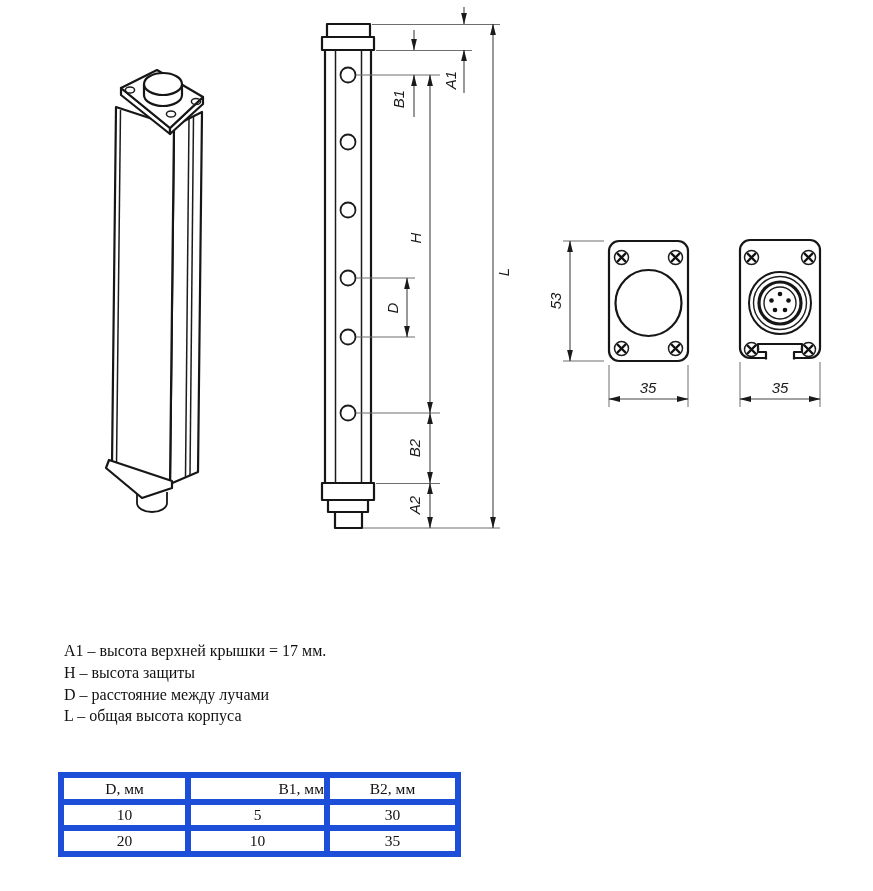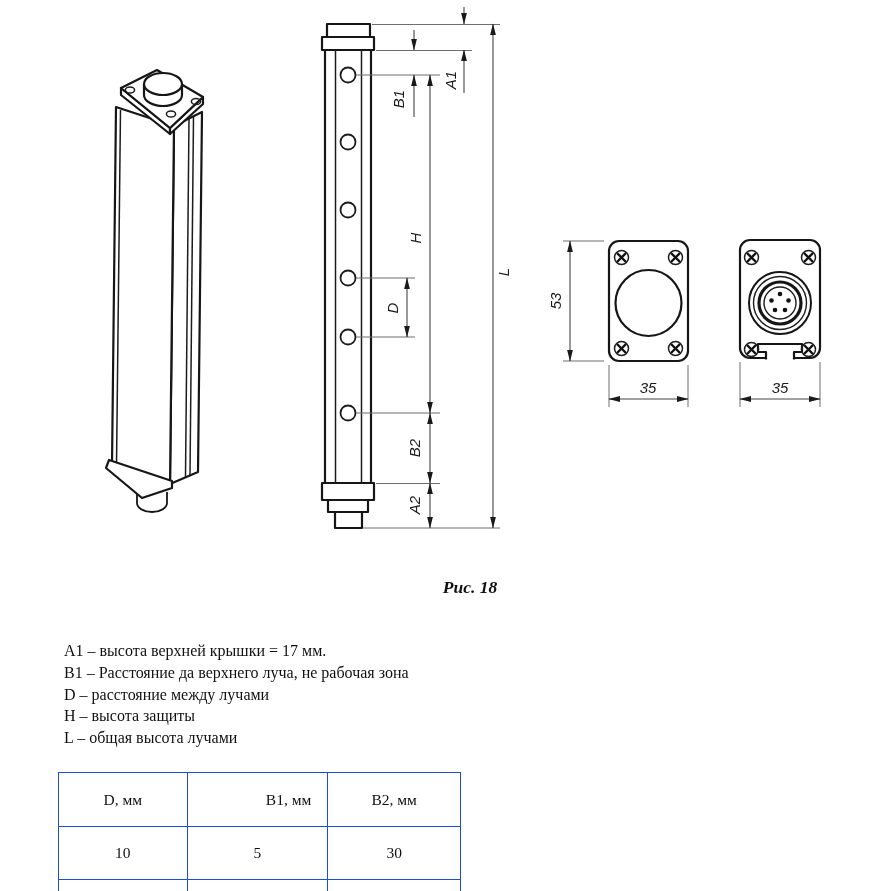--- a/index.html
+++ b/index.html
@@ -12,21 +12,21 @@
   .ext{stroke:#6f6f6f;stroke-width:1;fill:none;}
   .dim{stroke:#444444;stroke-width:1.1;fill:none;}
   .dimtxt{font-family:"Liberation Sans",sans-serif;font-style:italic;font-size:15px;fill:#1a1a1a;}
   .screwx{stroke:#111;stroke-width:2.4;}
   .pin{fill:#111;stroke:none;}
   .caption{position:absolute;left:370px;top:577px;width:200px;text-align:center;
            font-weight:bold;font-style:italic;font-size:17.5px;}
   .legend{position:absolute;left:64px;top:640px;font-size:16px;line-height:21.8px;white-space:nowrap;}
   .spec-table{position:absolute;left:58px;top:772px;width:403px;border-collapse:collapse;
               font-size:15.5px;text-align:center;}
-  .spec-table td,.spec-table th{border:1px solid #1d4ed8;font-weight:normal;padding:16px;height:20px;}
+  .spec-table td,.spec-table th{border:6px solid #1d4ed8;font-weight:normal;padding:0;height:20px;}
   .spec-table th{height:21px;}
   .col-d{width:32%;} .col-b1{width:35%;text-align:right;} .col-b2{width:33%;}
 </style>
 </head>
 <body>
 
 <div id="stage">
 
 <svg width="873" height="562" viewBox="0 0 873 562">
   <defs>
@@ -179,29 +179,27 @@
       <line class="screwx" x1="813" y1="345" x2="804" y2="354"></line>
     </g>
     <line class="ext" x1="740" y1="362" x2="740" y2="407"></line>
     <line class="ext" x1="820" y1="362" x2="820" y2="407"></line>
     <line class="dim" x1="740" y1="399" x2="820" y2="399" marker-start="url(#arr)" marker-end="url(#arr)"></line>
     <text class="dimtxt" text-anchor="middle" x="780" y="393">35</text>
   </g>
 </svg>
 
 
-<div class="caption">Рис. 18</div>
 
 
 <div class="legend">
   <div>А1 – высота верхней крышки = 17 мм.</div>
-  <div>В1 – Расстояние да верхнего луча, не рабочая зона</div>
+  <div>Н – высота защиты</div>
   <div>D – расстояние между лучами</div>
-  <div>Н – высота защиты</div>
-  <div>L – общая высота лучами</div>
+  <div>L – общая высота корпуса</div>
 </div>
 
 
 <table class="spec-table">
   <thead>
     <tr>
       <th class="col-d">D, мм</th>
       <th class="col-b1">B1, мм</th>
       <th class="col-b2">B2, мм</th>
     </tr>

